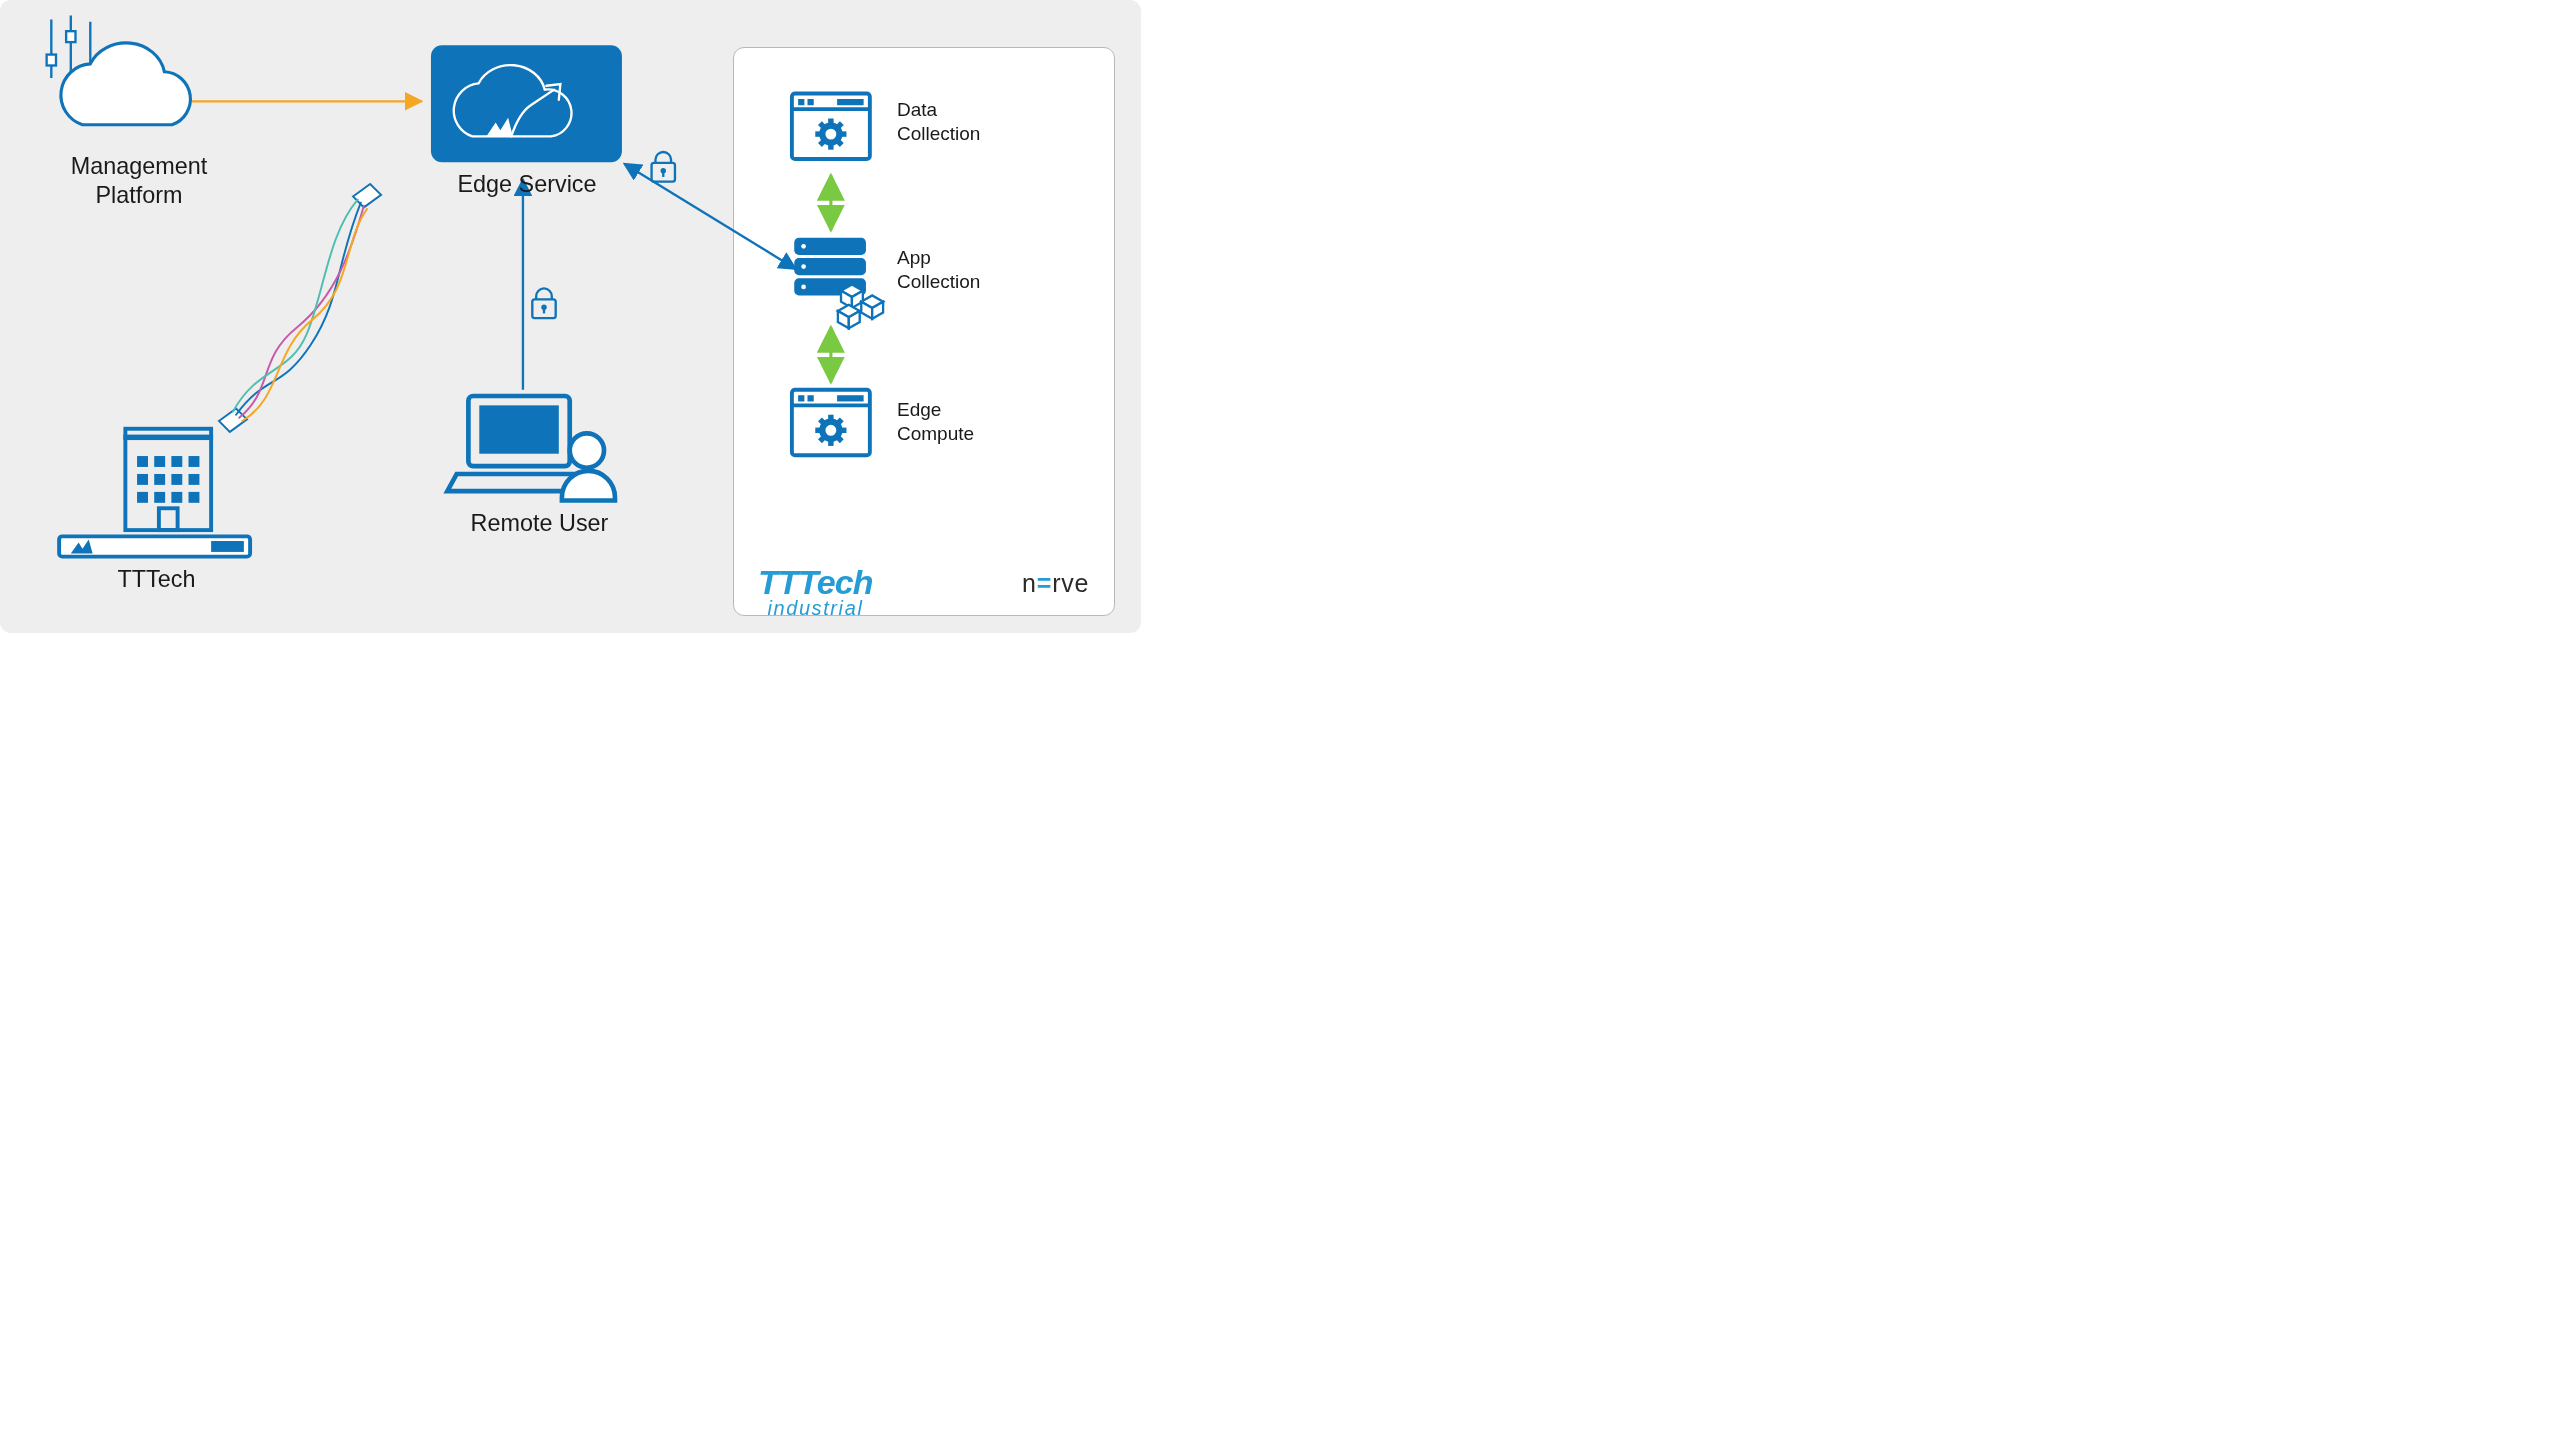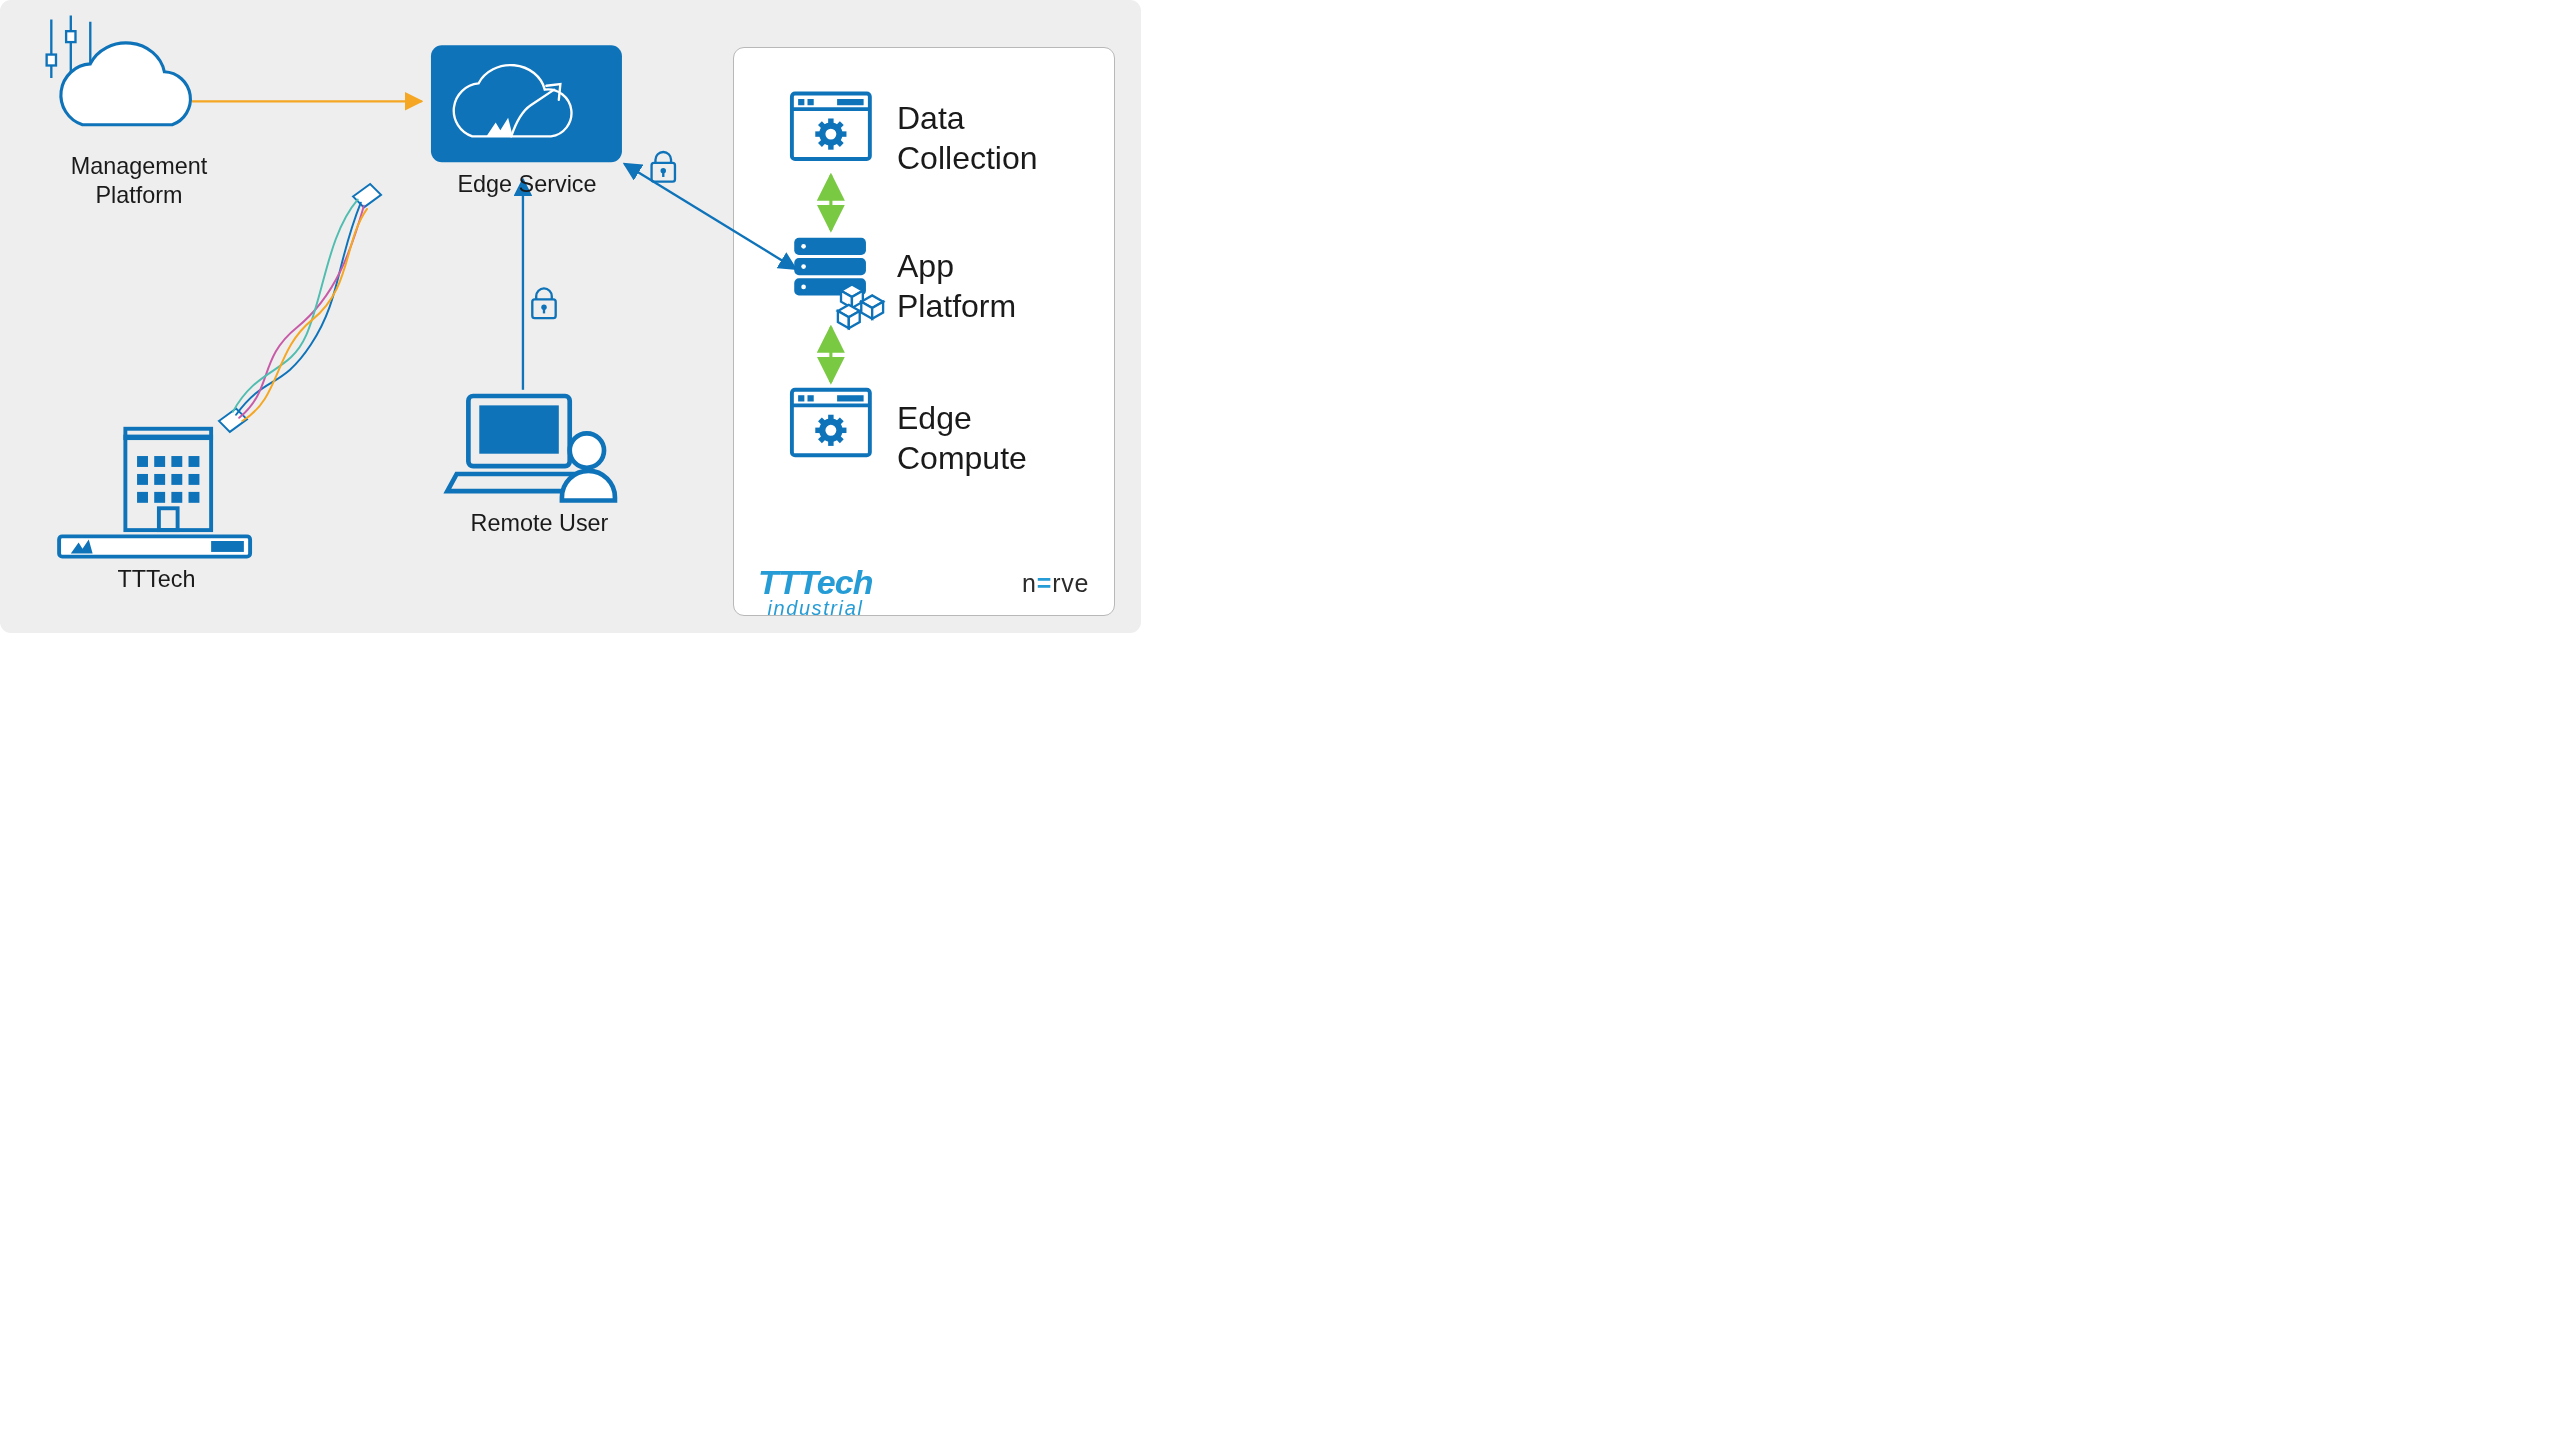--- a/index.html
+++ b/index.html
@@ -24,21 +24,21 @@
   }
   .panel {
     position: absolute;
     background: #fff;
     border: 1.6px solid #b8b8b8;
     border-radius: 11px;
   }
   .panel-label {
     position: absolute;
     color: #1a1a1a;
-    font-size: 32px;
+    font-size: 19px;
     line-height: 1.25;
   }
   .logo-tttech {
     position: absolute;
     color: #259CD5;
     font-weight: 800;
     font-style: italic;
     font-size: 34px;
     letter-spacing: -0.8px;
   }
@@ -256,21 +256,21 @@
 
   <div class="node-label" style="left:53px; top:152px; width:172px; white-space:pre-line;">Management
 Platform</div>
   <div class="node-label" style="left:441px; top:170px; width:172px;">Edge Service</div>
   <div class="node-label" style="left:94px; top:565px; width:125px;">TTTech</div>
   <div class="node-label" style="left:446px; top:509px; width:187px;">Remote User</div>
 
   <div class="panel-label" style="left:897px; top:98px; white-space:pre-line;">Data
 Collection</div>
   <div class="panel-label" style="left:897px; top:246px; white-space:pre-line;">App
-Platform</div>
+Collection</div>
   <div class="panel-label" style="left:897px; top:398px; white-space:pre-line;">Edge
 Compute</div>
 
   <div class="logo-tttech" style="left:758px; top:523px;margin-top:40px;">
     <span>TTTech</span>
     <span class="sub">industrial</span>
   </div>
   <div class="logo-nerve" style="left:1014px; top:569px;">
     <span>n</span><span class="accent">=</span><span>rve</span>
   </div>

